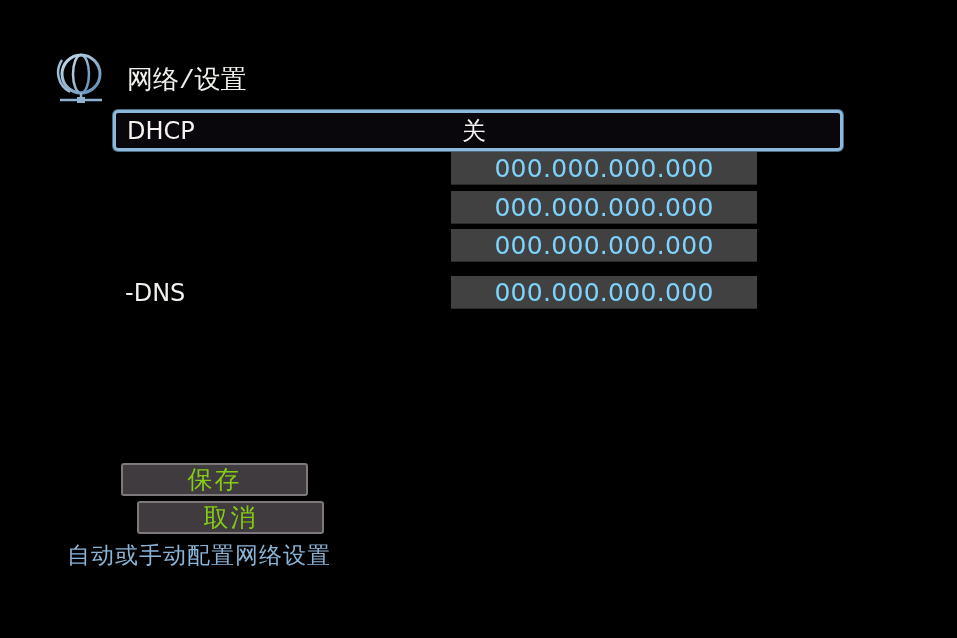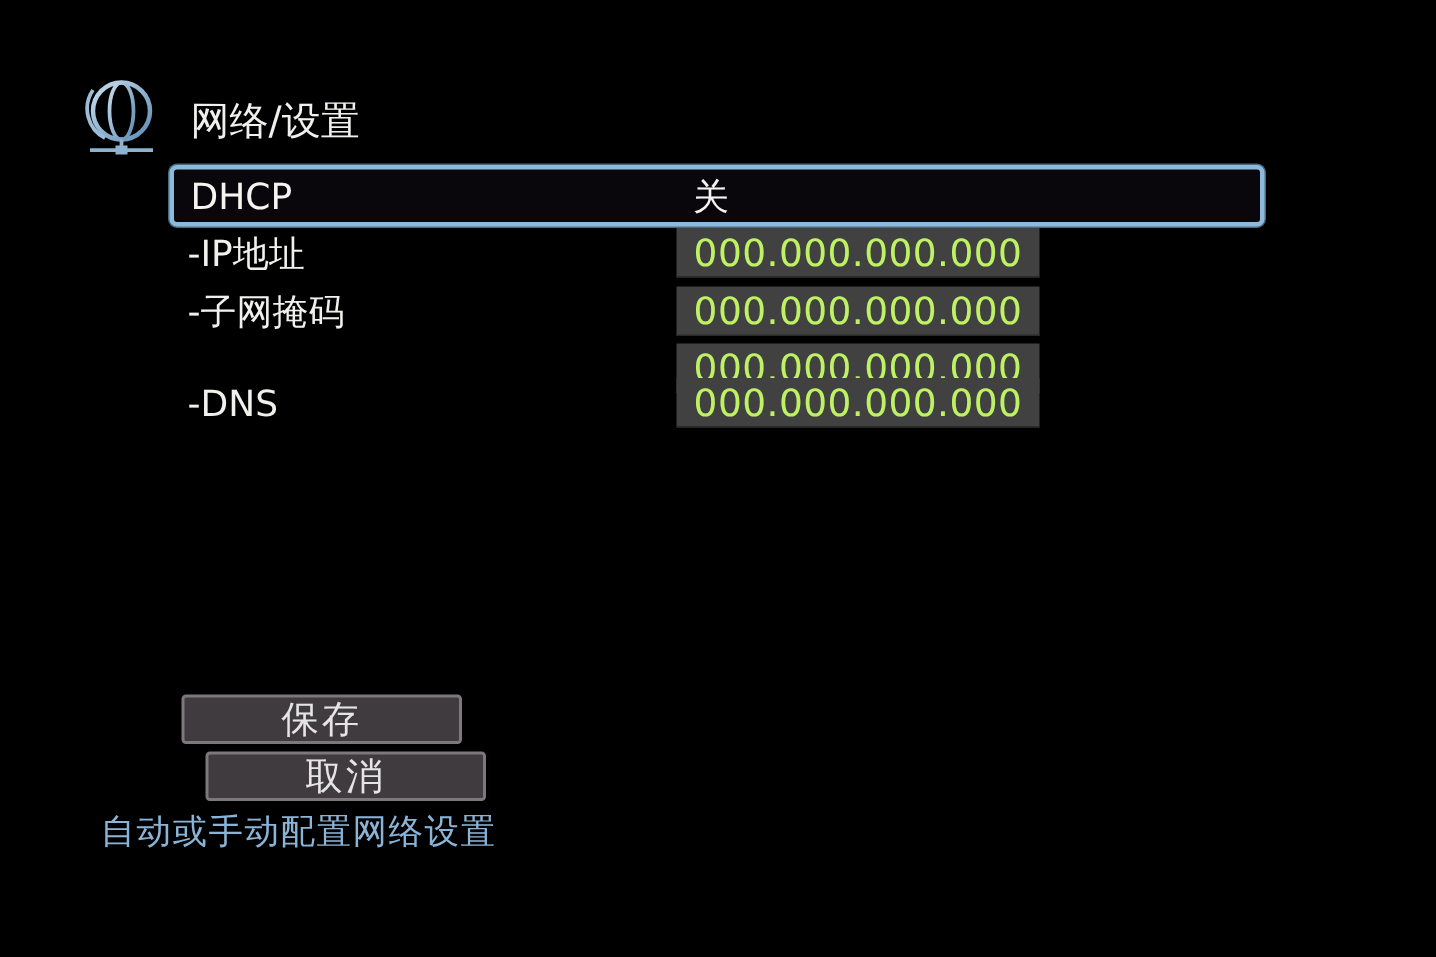--- a/index.html
+++ b/index.html
@@ -23,20 +23,21 @@
       height: 52px;
     }
     .page-title {
       position: absolute;
       left: 127px;
       top: 64px;
       font-size: 26px;
       line-height: 34px;
       color: #f0f0ec;
       white-space: nowrap;
+      font-family: Liberation Mono, monospace;
     }
     .dhcp-row {
       position: absolute;
       left: 113px;
       top: 110px;
       width: 724px;
       height: 35px;
       border: 3px solid #8cb9dc;
       border-radius: 5px;
       background: #09070b;
@@ -71,45 +72,45 @@
       top: 1px;
       font-size: 24px;
       line-height: 32px;
       color: #f0f0ec;
       white-space: nowrap;
     }
     .field-value {
       position: absolute;
       left: 326px;
       top: 0;
-      width: 242px;
+      width: 306px;
       height: 33px;
       background: #414141;
       border-bottom: 1px solid #2a2a2a;
       box-sizing: border-box;
       text-align: center;
       font-size: 25px;
       line-height: 34px;
-      color: #bef264;
+      color: #7dd3fc;
       letter-spacing: 0.3px;
       cursor: pointer;
     }
     .btn {
       position: absolute;
       left: 121px;
       width: 187px;
       height: 33px;
       box-sizing: border-box;
       background: #3f3b3f;
       border: 2px solid #7c787c;
       border-radius: 3px;
       text-align: center;
       font-size: 25px;
       line-height: 29px;
-      color: #e5e5e5;
+      color: #84cc16;
       cursor: pointer;
       letter-spacing: 2px;
     }
     .help-text {
       position: absolute;
       left: 67px;
       top: 538px;
       font-size: 23px;
       line-height: 34px;
       color: #8ab4d6;
@@ -140,31 +141,29 @@
   </svg>
   <div class="page-title">网络/设置</div>
 </div>
 
 <div class="dhcp-row">
   <span class="dhcp-label">DHCP</span>
   <span class="dhcp-value">关</span>
 </div>
 
 <div class="field-row" style="top:152px;">
-  <span class="field-label">-IP地址</span>
   <div class="field-value">000.000.000.000</div>
 </div>
 <div class="field-row" style="top:191px;">
-  <span class="field-label">-子网掩码</span>
   <div class="field-value">000.000.000.000</div>
 </div>
 <div class="field-row" style="top:229px;">
   <div class="field-value">000.000.000.000</div>
 </div>
-<div class="field-row" style="top:252px;">
+<div class="field-row" style="top:276px;">
   <span class="field-label">-DNS</span>
   <div class="field-value">000.000.000.000</div>
 </div>
 
 <div class="btn" style="top:463px;">保存</div>
 <div class="btn" style="top:501px;margin-left:16px;">取消</div>
 
 <div class="help-text">自动或手动配置网络设置</div>
 
 </body></html>

